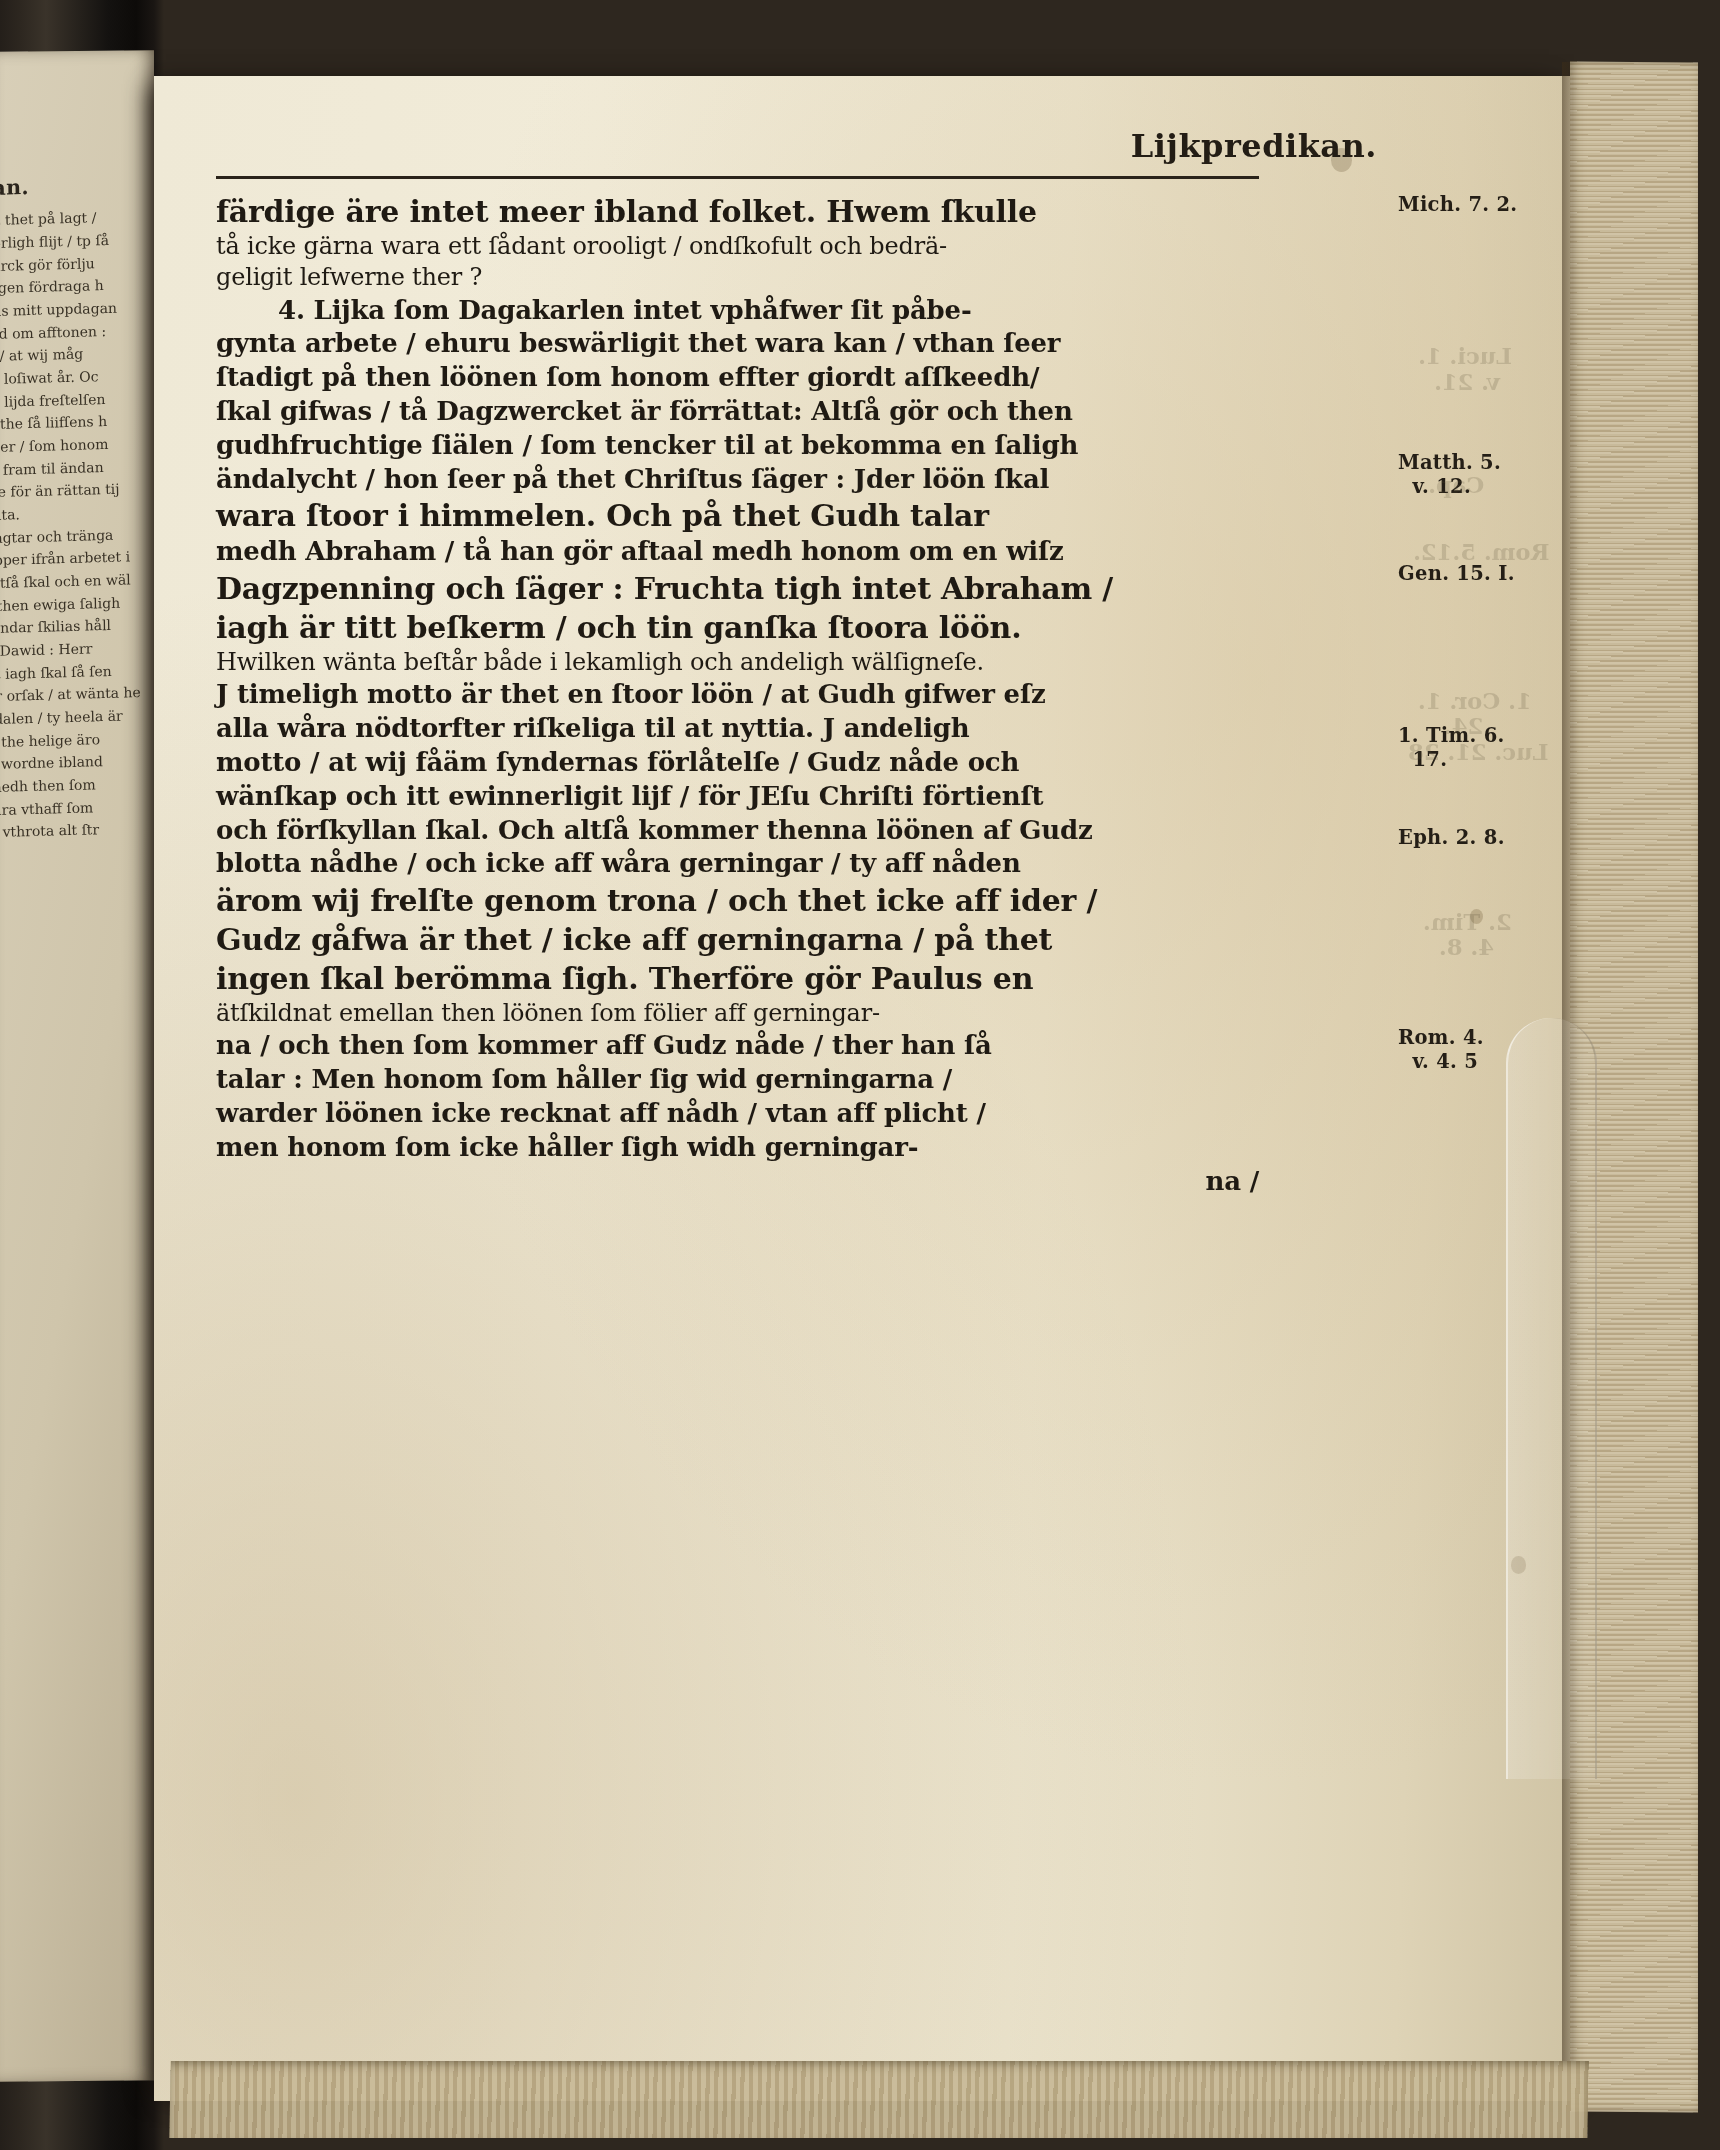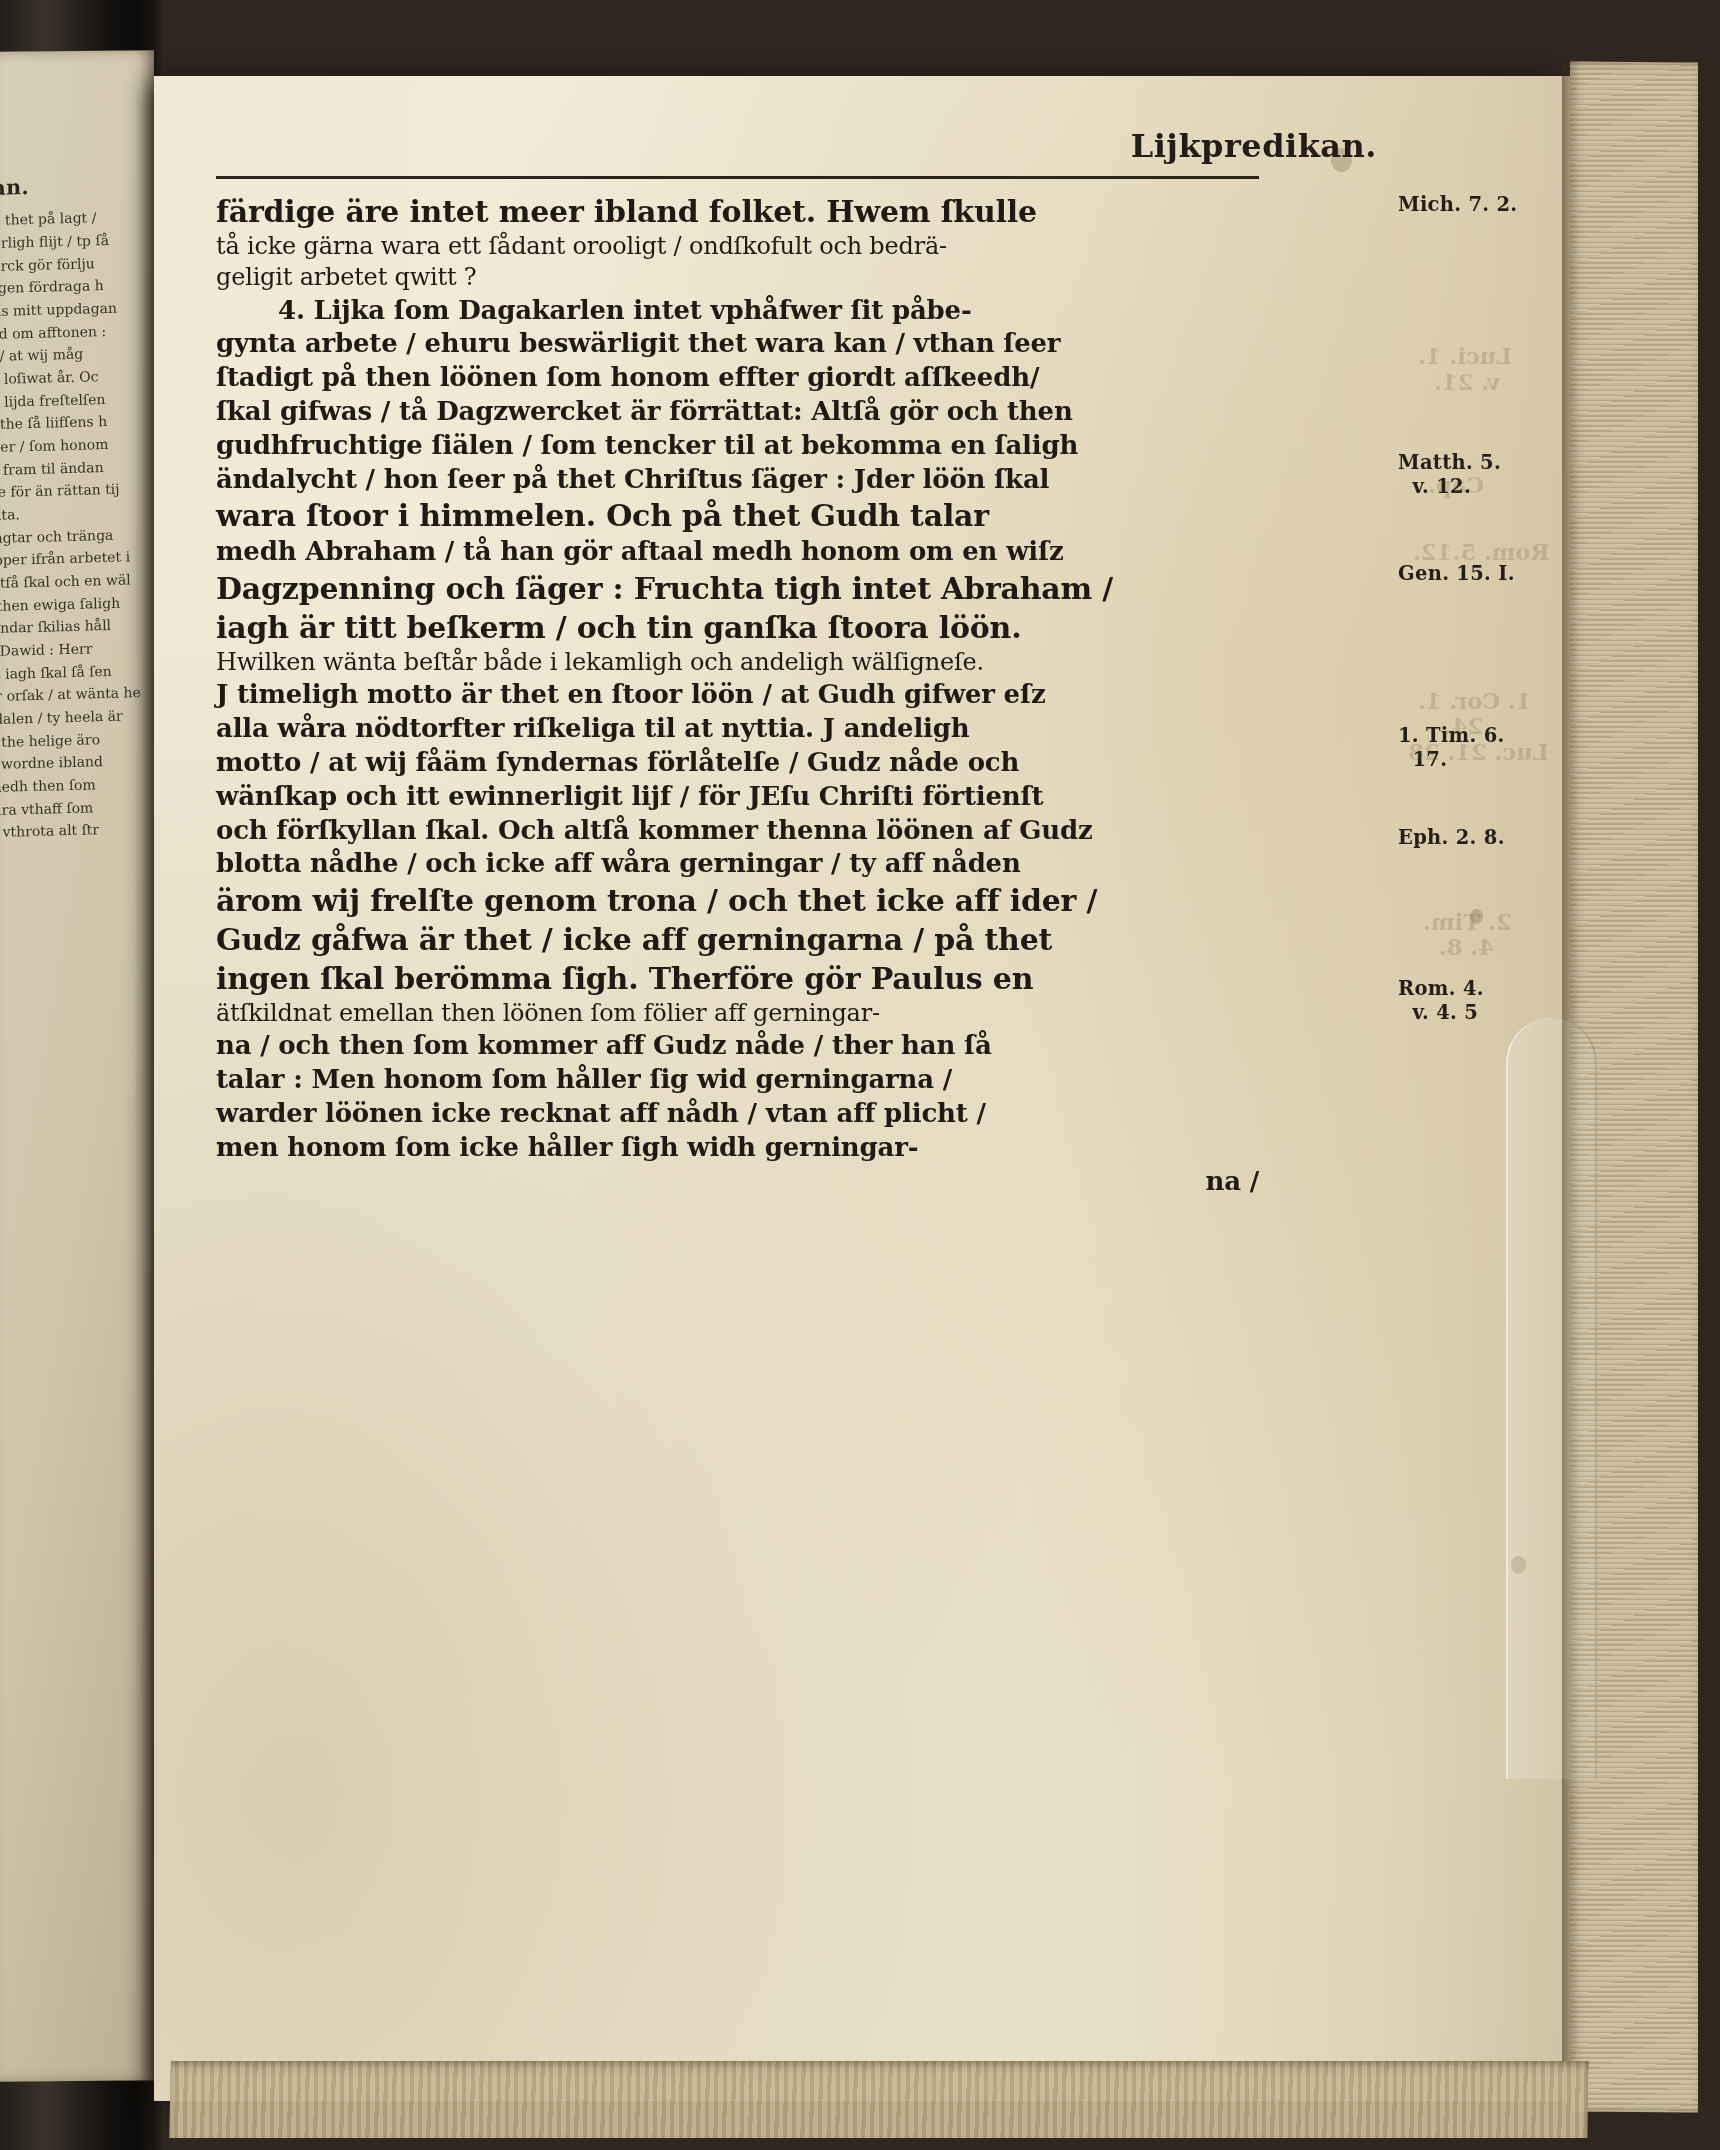--- a/index.html
+++ b/index.html
@@ -271,21 +271,21 @@
     <div class="stain" style="left:1177px; top:72px; width:20.6px; height:23.6px; background:rgba(110,92,60,0.28);"></div>
     <div class="stain" style="left:1316px; top:833px; width:13.4px; height:15.4px; background:rgba(120,98,62,0.3);"></div>
     <div class="stain" style="left:1357px; top:1480px; width:15.4px; height:17.5px; background:rgba(120,98,62,0.28);"></div>
 
     <div class="content">
       <div class="running-head">Lijkpredikan.</div>
       <div class="rule"></div>
       <div class="body-col" id="body-col">
           <div class="ln big">färdige äre intet meer ibland folket.    Hwem ſkulle</div>
           <div class="ln sm">tå icke gärna wara ett ſådant orooligt / ondſkofult och bedrä-</div>
-          <div class="ln sm">geligit arbetet qwitt ?</div>
+          <div class="ln sm">geligit lefwerne ther ?</div>
           <div class="ln indent">4.    Lijka ſom Dagakarlen intet vphåfwer ſit påbe-</div>
           <div class="ln">gynta arbete / ehuru beswärligit thet wara kan / vthan ſeer</div>
           <div class="ln">ſtadigt på then löönen ſom honom  effter giordt aſſkeedh/</div>
           <div class="ln">ſkal gifwas / tå Dagzwercket är förrättat: Altſå gör och then</div>
           <div class="ln">gudhfruchtige ſiälen / ſom tencker til at bekomma en ſaligh</div>
           <div class="ln">ändalycht / hon ſeer på thet Chriſtus ſäger :  Jder löön ſkal</div>
           <div class="ln big">wara ſtoor i himmelen.      Och på thet Gudh talar</div>
           <div class="ln">medh Abraham / tå han gör aftaal medh honom om en wiſz</div>
           <div class="ln big">Dagzpenning och ſäger : Fruchta tigh intet Abraham /</div>
           <div class="ln big">iagh är titt beſkerm / och tin ganſka ſtoora löön.</div>
@@ -307,21 +307,21 @@
           <div class="ln right">na /</div>
         </div>
     </div>
 
     <div class="margin-refs" id="margin-refs">
         <div class="ref" style="top: 66px;"><span>Mich. 7. 2.</span></div>
         <div class="ref" style="top: 324px;"><span>Matth. 5.</span><span class="l2">v. 12.</span></div>
         <div class="ref" style="top: 435px;"><span>Gen. 15. I.</span></div>
         <div class="ref" style="top: 569px; margin-top: 28px;"><span>1. Tim. 6.</span><span class="l2">17.</span></div>
         <div class="ref" style="top: 699px;"><span>Eph. 2. 8.</span></div>
-        <div class="ref" style="top: 850px;"><span>Rom. 4.</span><span class="l2">v. 4. 5</span></div>
+        <div class="ref" style="top: 899px;"><span>Rom. 4.</span><span class="l2">v. 4. 5</span></div>
       </div>
 
     <div id="ghosts">
         <div class="ghost" style="top: 267px; left: 1264px;">Luci. 1.</div>
         <div class="ghost" style="top: 293px; left: 1280px;">v. 21.</div>
         <div class="ghost" style="top: 396px; left: 1274px;">Cap.</div>
         <div class="ghost" style="top: 463px; left: 1259px;">Rom. 5.12.</div>
         <div class="ghost" style="top: 612px; left: 1264px;">1. Cor. 1.</div>
         <div class="ghost" style="top: 637px; left: 1290px;">24.</div>
         <div class="ghost" style="top: 663px; left: 1254px;">Luc. 21. 28</div>

